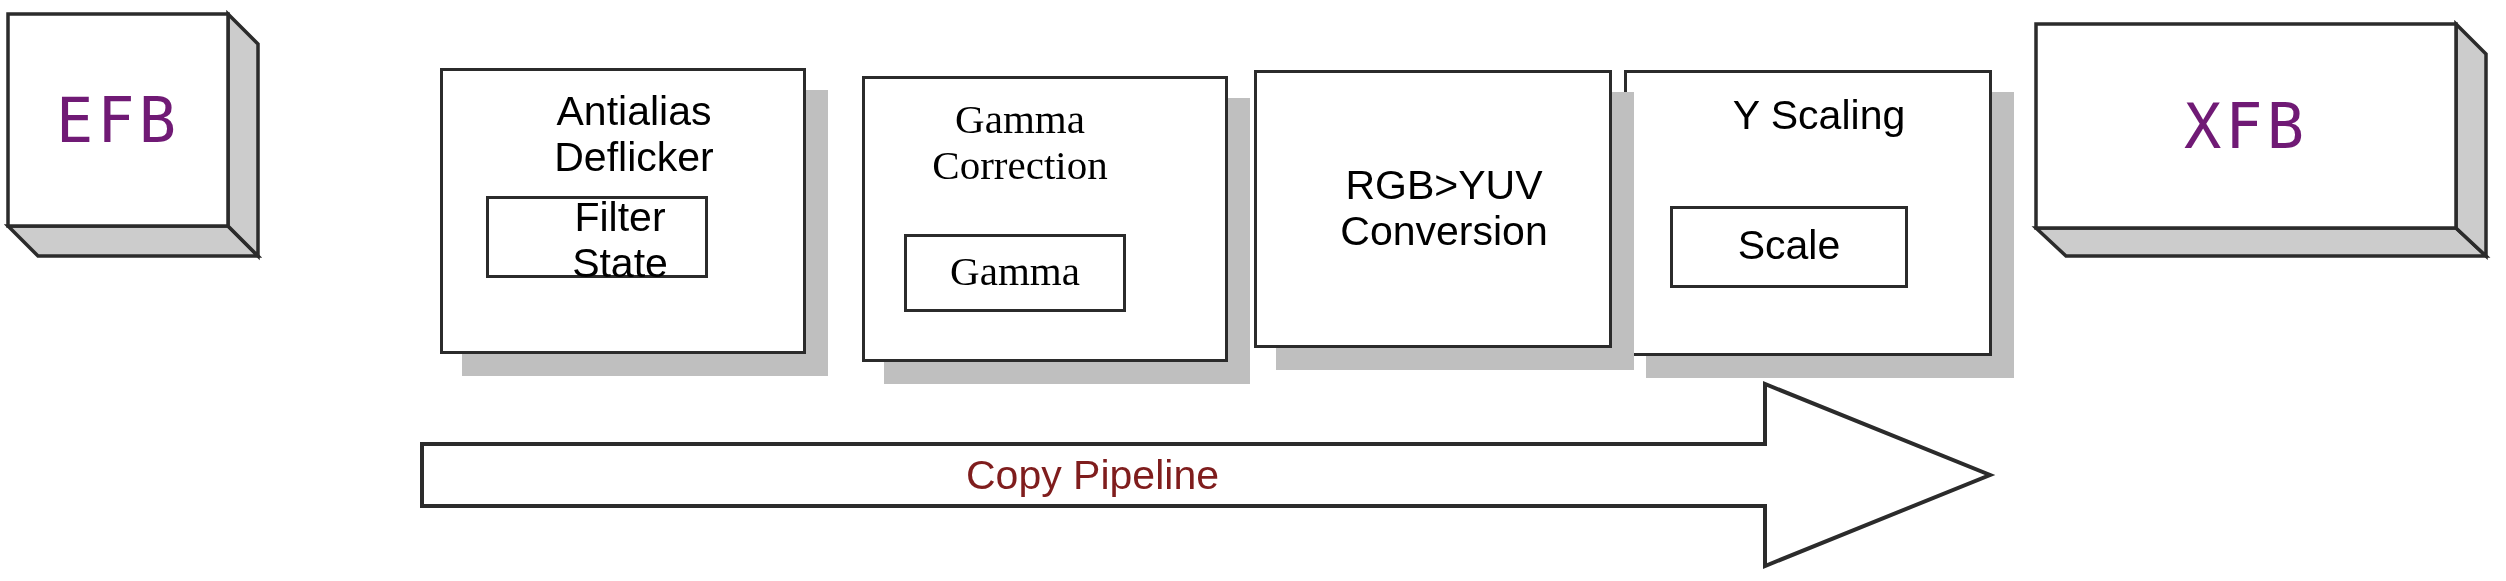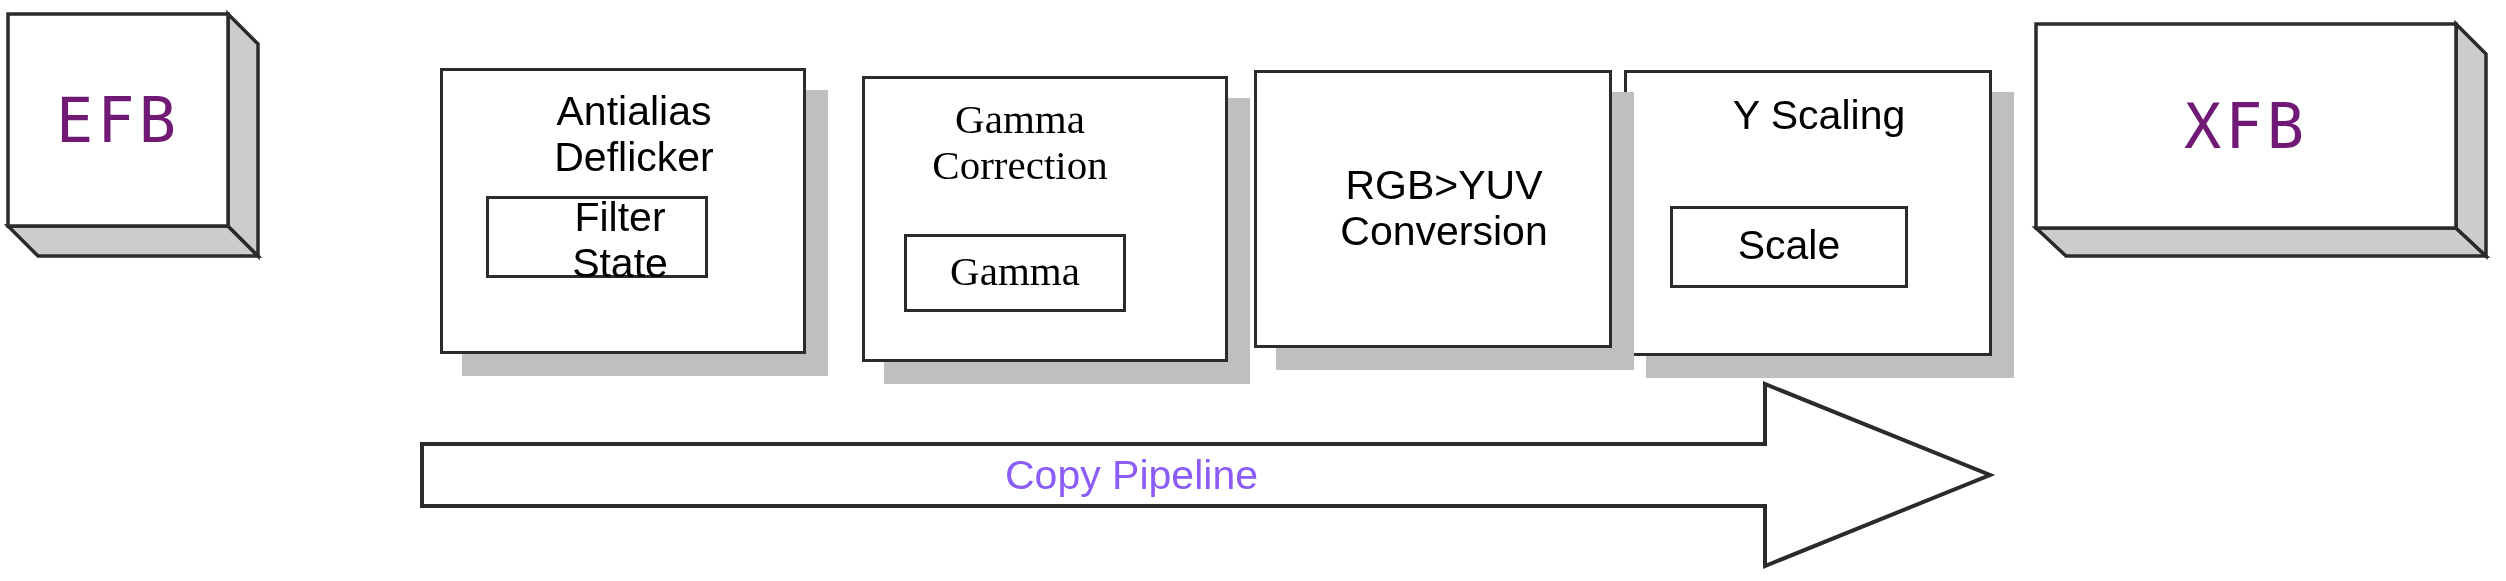--- a/index.html
+++ b/index.html
@@ -92,24 +92,23 @@
   
   #copy-arrow {
     position: absolute;
   }
   #copy-arrow svg { display: block; overflow: visible; }
   .arrow-label {
     position: absolute;
     text-align: center;
     font-size: 41px;
     line-height: 46px;
-    color: #8b5cf6;
+    color: #7f1d1d;
     white-space: nowrap;
     pointer-events: none;
-    padding-left: 39px;
   }
 </style>
 </head>
 <body>
 
 <div id="stage">
 
   <div class="cube" style="left:8px; top:14px; width:250px; height:244px;">
     <svg width="250" height="244" viewBox="0 0 250 244">
 

